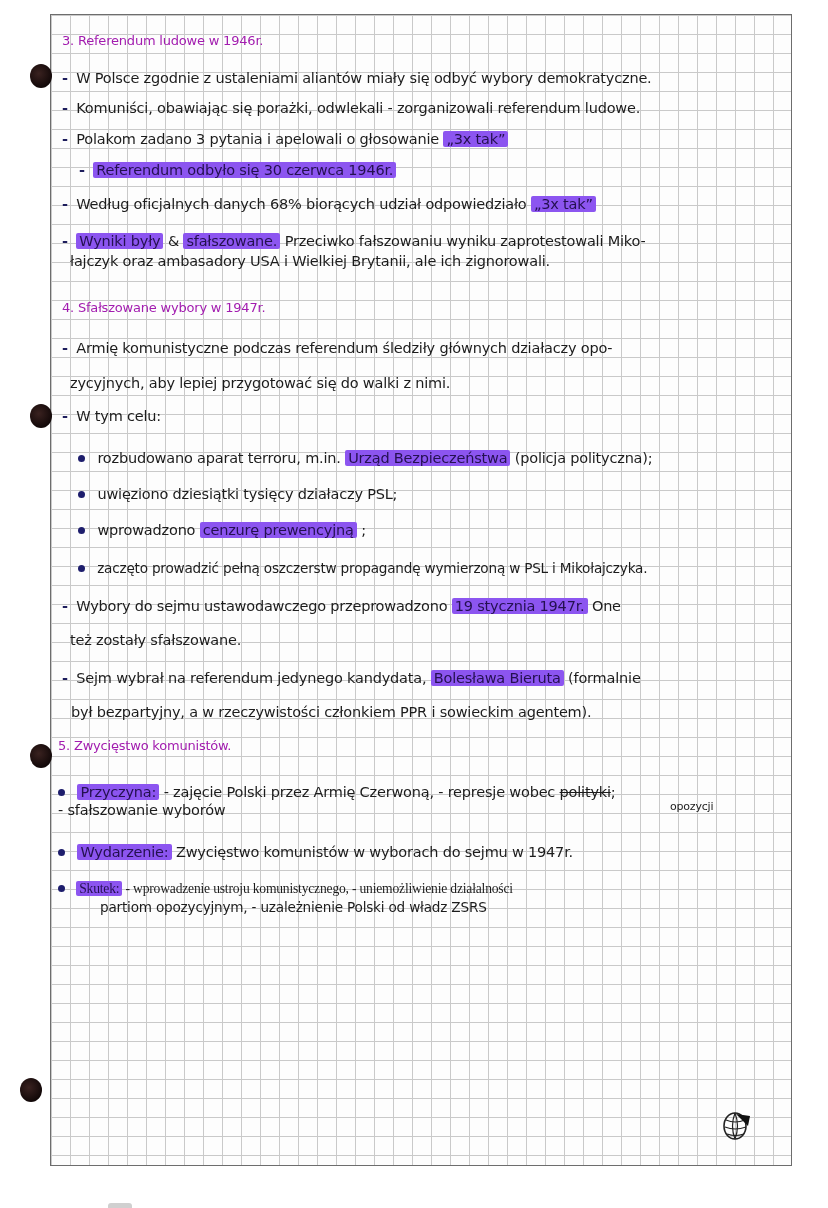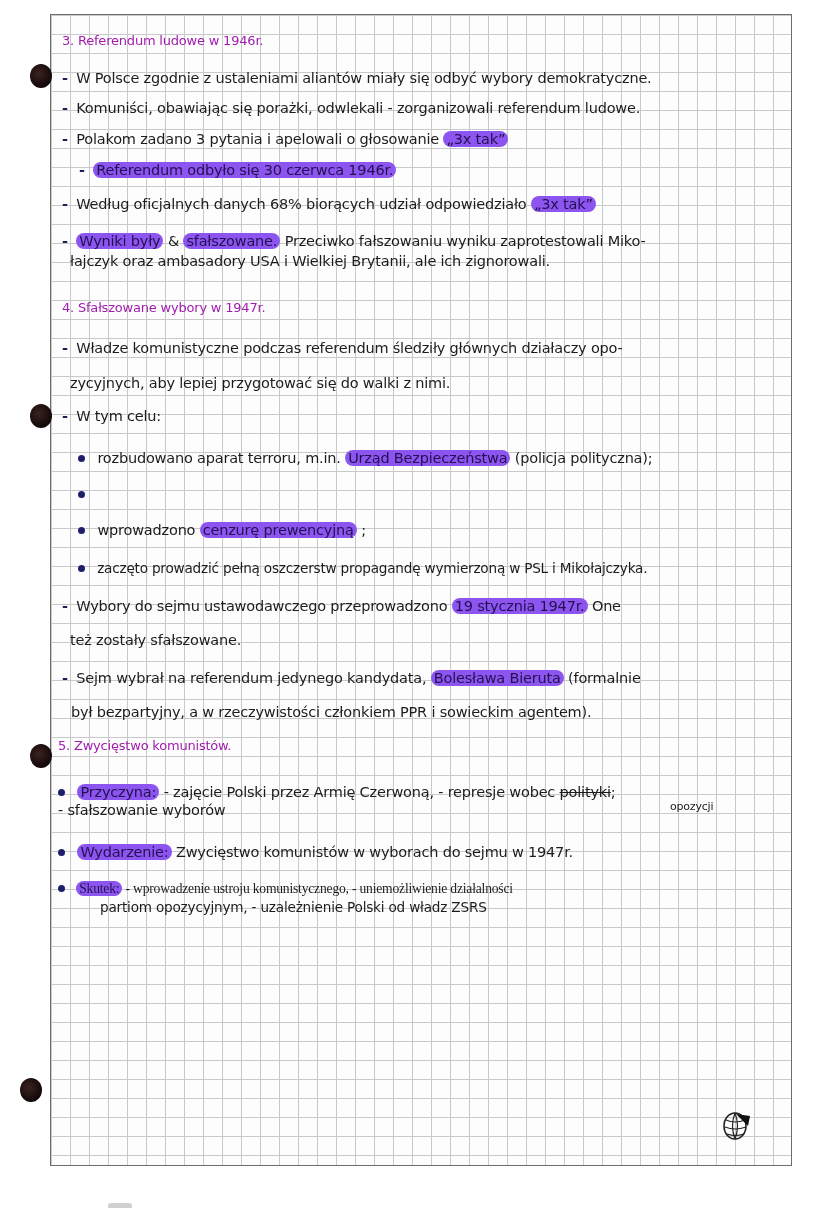--- a/index.html
+++ b/index.html
@@ -24,21 +24,21 @@
   .content { position:absolute; left:62px; top:28px; width:730px; }
   .line {
     position:absolute; left:0; white-space:nowrap;
     font-family: "DejaVu Sans", sans-serif; font-size:14.5px; color:#1c1c1c;
     letter-spacing:-0.2px;
   }
   .heading { color:#a21caf; font-weight:normal; font-size:13px; }
   .dash { color:#1d1d5c; font-weight:bold; margin-right:4px; }
   .dot { display:inline-block; width:7px; height:7px; border-radius:50%; background:#1d1d6c; margin:0 8px 2px 16px; vertical-align:middle; }
   .dot.l0 { margin-left:0; }
-  .hl { background:#8c55f0; color:#241050; padding:0 3px; border-radius:8px; }
+  .hl { background:#8c55f0; color:#241050; padding:0 3px; border-radius:2px; }
   .small { font-size:11px; }
   .logo {
     position:absolute; left:722px; top:1108px; width:30px; height:34px;
   }
   .bottom-mark { position:absolute; left:108px; top:1203px; width:24px; height:5px; border-radius:3px 3px 0 0; background:#d0d0d0; }
 </style>
 </head>
 <body>
 
 <div class="paper"></div>
@@ -82,38 +82,39 @@
     <span>Przeciwko fałszowaniu wyniku zaprotestowali Miko-</span>
   </div>
   <div class="line" style="top:225px;left:8px;">
     <span>łajczyk oraz ambasadory USA i Wielkiej Brytanii, ale ich zignorowali.</span>
   </div>
 
   <div class="line heading" style="top:272px;">4. Sfałszowane wybory w 1947r.</div>
 
   <div class="line" style="top:312px;">
     <span class="dash">-</span>
-    <span>Władze komunistyczne podczas referendum śledziły głównych działaczy opo-</span>
+    <span>Armię komunistyczne podczas referendum śledziły głównych działaczy opo-</span>
   </div>
   <div class="line" style="top:347px;left:8px;">
     <span>zycyjnych, aby lepiej przygotować się do walki z nimi.</span>
   </div>
   <div class="line" style="top:380px;">
     <span class="dash">-</span>
     <span>W tym celu:</span>
   </div>
 
   <div class="line" style="top:422px;">
     <span class="dot"></span>
     <span>rozbudowano aparat terroru, m.in.</span>
     <span class="hl">Urząd Bezpieczeństwa</span>
     <span>(policja polityczna);</span>
   </div>
   <div class="line" style="top:458px;">
     <span class="dot"></span>
+    <span>uwięziono dziesiątki tysięcy działaczy PSL;</span>
   </div>
   <div class="line" style="top:494px;">
     <span class="dot"></span>
     <span>wprowadzono</span>
     <span class="hl">cenzurę prewencyjną</span>
     <span>;</span>
   </div>
   <div class="line" style="top:532px;font-size:13.6px;">
     <span class="dot"></span>
     <span>zaczęto prowadzić pełną oszczerstw propagandę wymierzoną w PSL i Mikołajczyka.</span>

